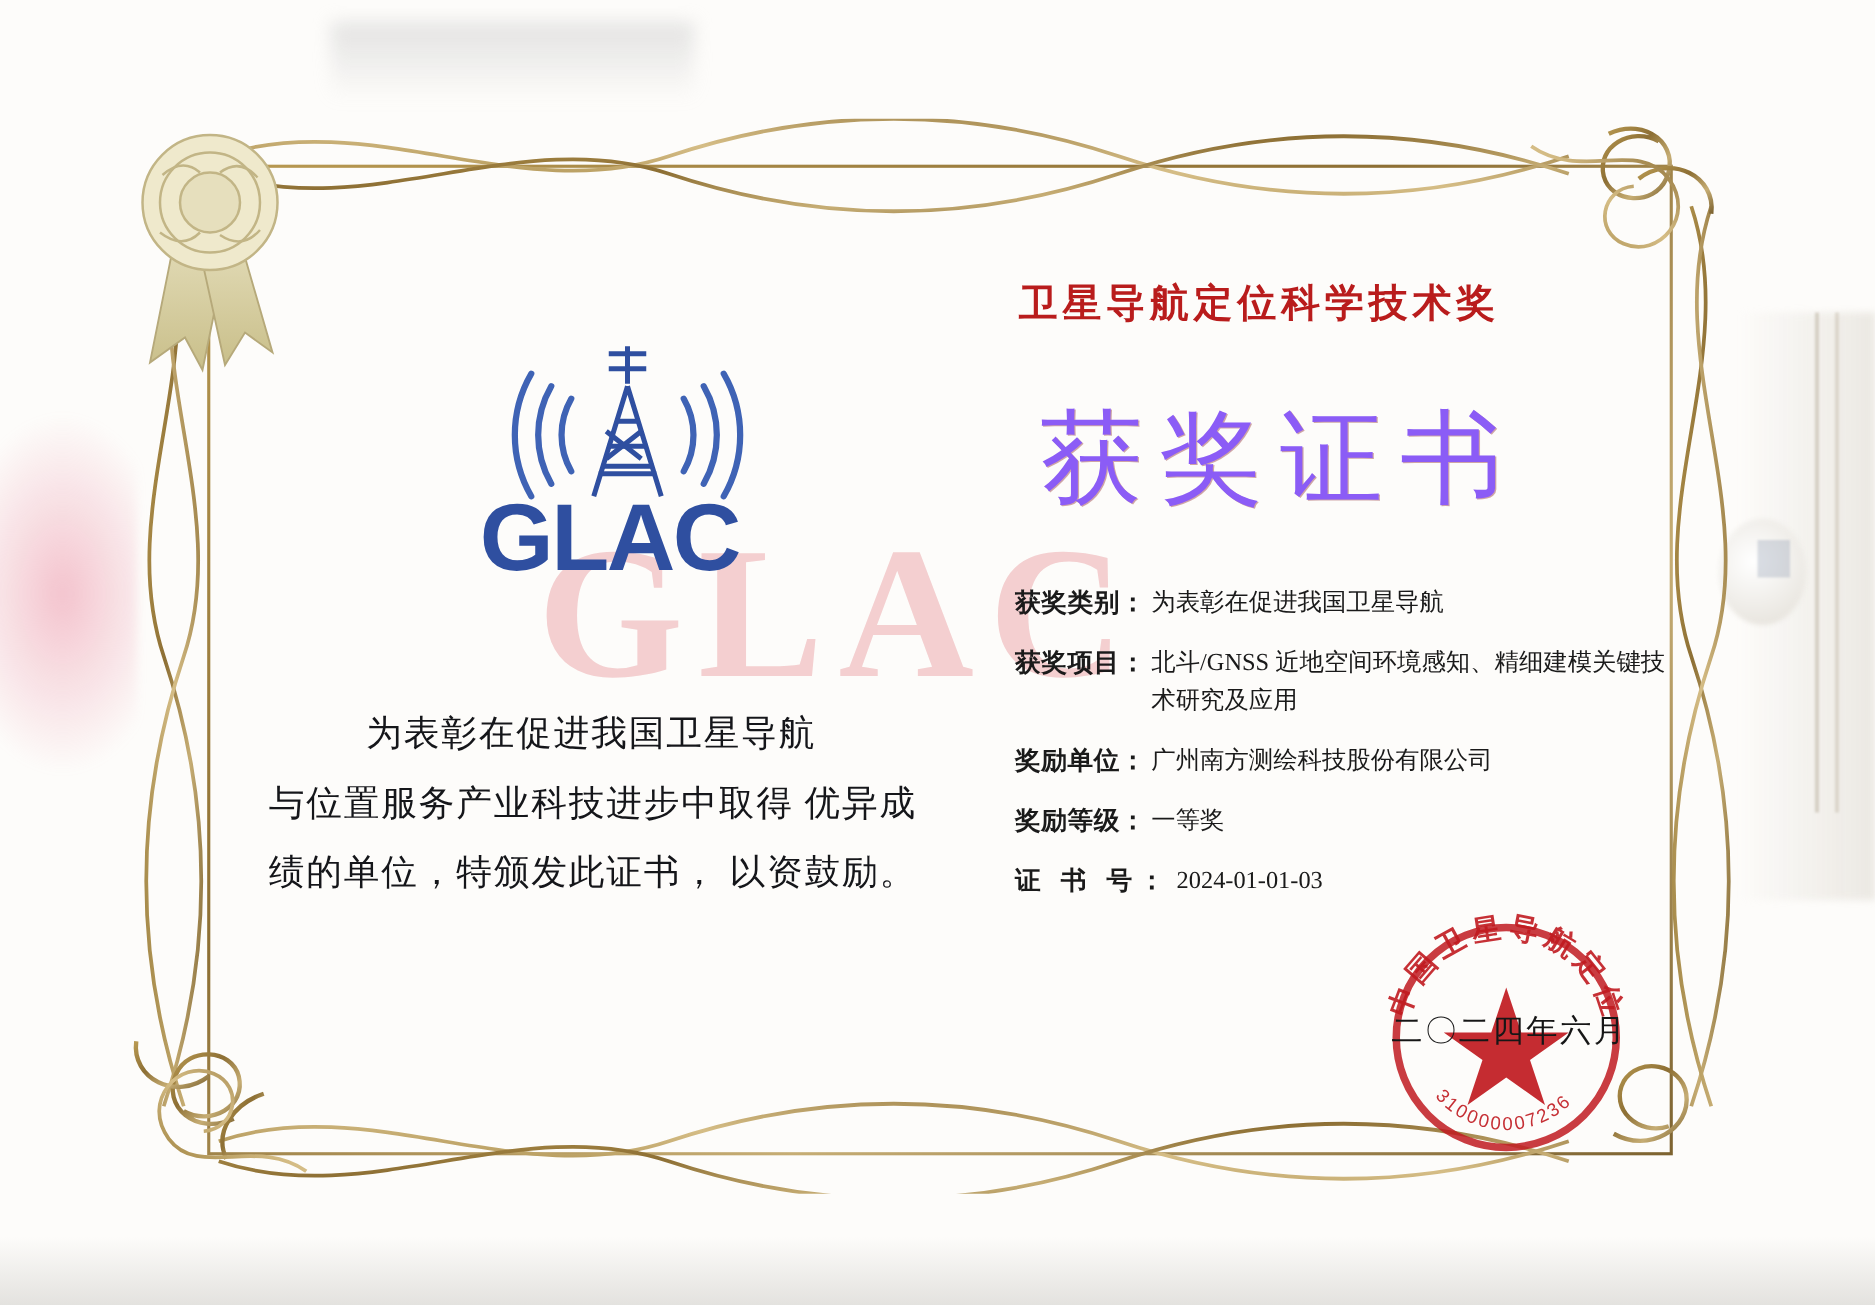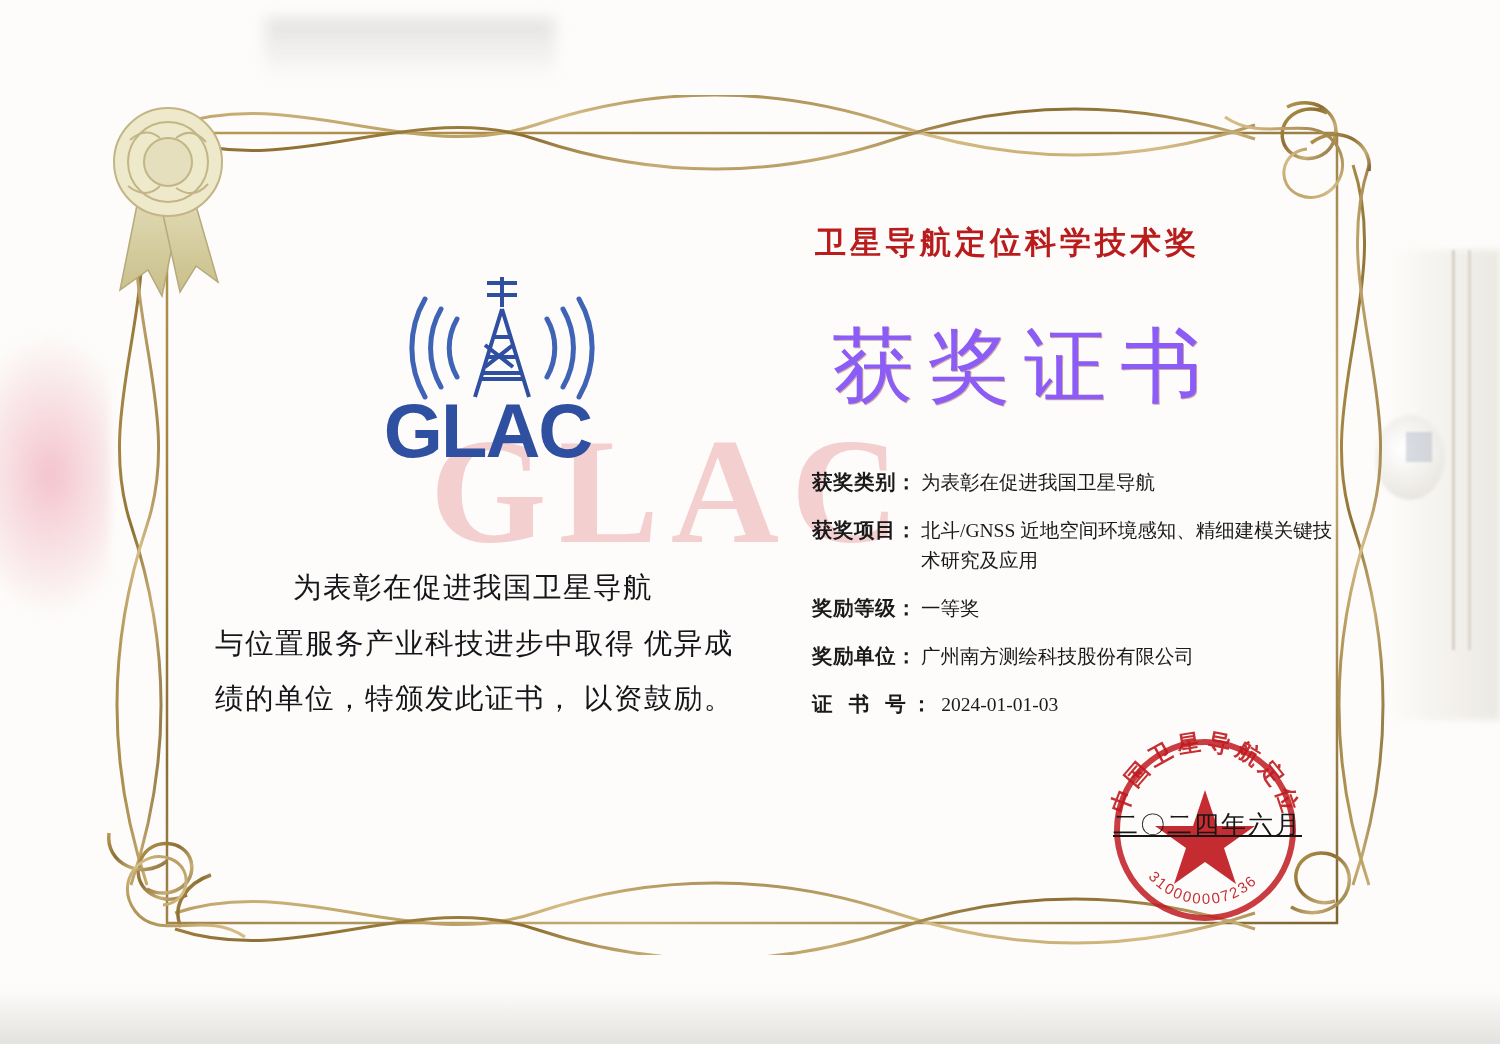--- a/index.html
+++ b/index.html
@@ -190,21 +190,20 @@
   }
   .seal-date {
     position: absolute;
     left: 1100px; top: 808px;
     width: 215px;
     text-align: center;
     font-family: "Liberation Serif", serif;
     font-size: 25px;
     color: #161616;
     letter-spacing: 2px;
-    text-decoration: underline;
   }
 </style>
 </head>
 <body>
 
 <div class="page">
 
   <div class="photo-smudge-top"></div>
   <div class="photo-pink-left"></div>
   <div class="photo-right-strip"></div>
@@ -317,26 +316,26 @@
   <div class="fields">
     <div class="field-row">
       <span class="field-label">获奖类别：</span>
       <span class="field-value">为表彰在促进我国卫星导航</span>
     </div>
     <div class="field-row">
       <span class="field-label">获奖项目：</span>
       <span class="field-value">北斗/GNSS 近地空间环境感知、精细建模关键技术研究及应用</span>
     </div>
     <div class="field-row">
+      <span class="field-label">奖励单位：</span>
+      <span class="field-value">广州南方测绘科技股份有限公司</span>
+    </div>
+    <div class="field-row">
       <span class="field-label">奖励等级：</span>
       <span class="field-value">一等奖</span>
-    </div>
-    <div class="field-row">
-      <span class="field-label">奖励单位：</span>
-      <span class="field-value">广州南方测绘科技股份有限公司</span>
     </div>
     <div class="field-row spaced">
       <span class="field-label">证 书 号：</span>
       <span class="field-value">2024-01-01-03</span>
     </div>
   </div>
 
   <div class="citation">
     <span class="indent">为表彰在促进我国卫星导航</span>
     <span>与位置服务产业科技进步中取得</span>

